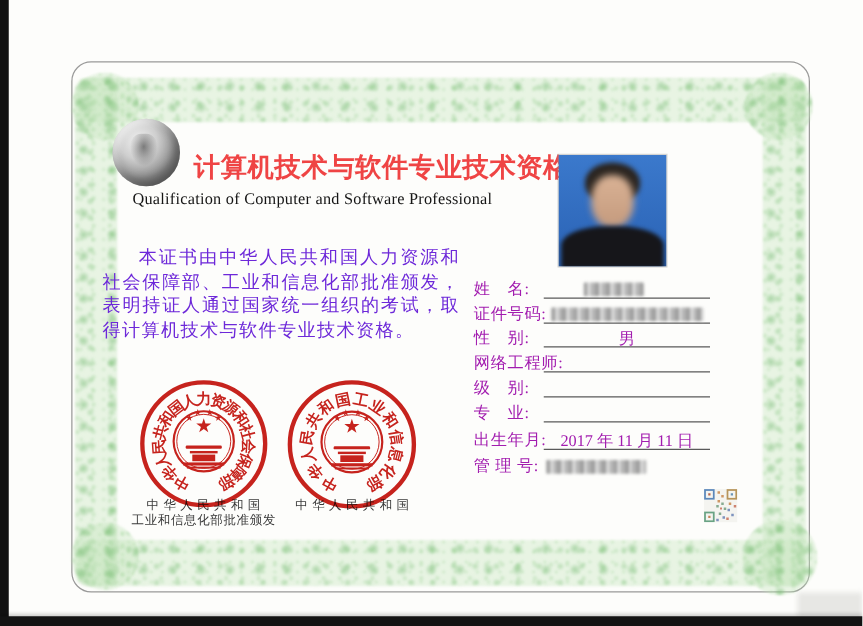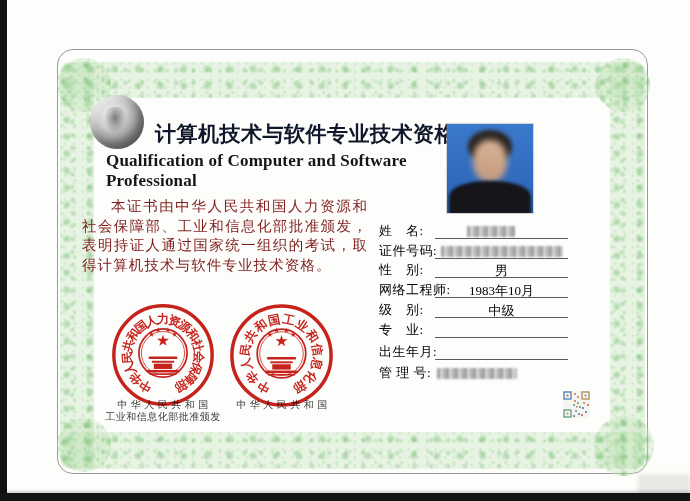--- a/index.html
+++ b/index.html
@@ -42,42 +42,42 @@
   .emblem{
     left:90px;top:95px;width:54px;height:54px;border-radius:50%;
     background:radial-gradient(circle at 38% 32%, #efefef 0%, #cfcfcf 30%, #8f8f8f 62%, #6f6f6f 100%);
     box-shadow:inset -4px -5px 8px rgba(40,40,40,.5), inset 3px 3px 5px rgba(255,255,255,.6);
     filter:blur(.4px);
   }
   .emblem::after{content:"";position:absolute;left:14px;top:12px;width:22px;height:26px;
     background:radial-gradient(ellipse at 50% 40%, rgba(40,40,40,.55), rgba(40,40,40,0) 70%);border-radius:40%;}
   .cert-title{
     left:155px;top:120px;width:330px;
-    font-size:21px;font-weight:700;color:#0f172a;letter-spacing:.5px;
+    font-size:21px;font-weight:700;color:#ef4444;letter-spacing:.5px;
     font-family:"Liberation Serif","DejaVu Serif",serif;
   }
   .cert-subtitle{
     left:106px;top:151px;width:380px;
-    font-size:17px;color:#151515;letter-spacing:.2px;font-weight:bold;
+    font-size:13px;color:#151515;letter-spacing:.2px;
   }
   
   .body-par{
     left:82px;top:197px;width:286px;
-    font-size:14.5px;line-height:19.5px;letter-spacing:1.1px;color:#7f1d1d;
+    font-size:14.5px;line-height:19.5px;letter-spacing:1.1px;color:#6d28d9;
     text-indent:2em;text-align:justify;
   }
   
   .photo{left:447px;top:124px;width:86px;height:89px;overflow:hidden;
     background:linear-gradient(180deg,#3b79cc 0%,#2a62b4 100%);
     box-shadow:0 0 0 1px rgba(150,150,150,.4);}
   .photo .hair{position:absolute;left:21px;top:6px;width:44px;height:32px;background:#2b2520;border-radius:50% 50% 45% 45%;filter:blur(2px);}
   .photo .face{position:absolute;left:26px;top:16px;width:34px;height:42px;background:linear-gradient(180deg,#d9b295,#c49a7d);border-radius:46%;filter:blur(3px);}
   .photo .body-shirt{position:absolute;left:2px;top:57px;width:82px;height:34px;background:#16161a;border-radius:45% 45% 0 0;filter:blur(1.5px);}
   
-  .field-row{left:379px;width:192px;height:19px;font-size:13px;color:#000000;}
+  .field-row{left:379px;width:192px;height:19px;font-size:13px;color:#a21caf;}
   .field-label{position:absolute;left:0;top:0;white-space:nowrap;letter-spacing:.5px;}
   .field-line{position:absolute;left:56px;top:16px;width:133px;border-bottom:1px solid #5a5a5a;}
   .field-value{position:absolute;left:56px;top:1px;width:133px;text-align:center;white-space:nowrap;}
   .redact{position:absolute;top:4px;height:11px;border-radius:1px;
     background:repeating-linear-gradient(90deg,#8f8f8f 0 3px,#cfcfcf 3px 6px,#a8a8a8 6px 9px);
     filter:blur(1.1px);opacity:.85;}
   .redact-name{left:88px;width:48px;}
   .redact-id{left:62px;width:122px;}
   .redact-mgmt{left:58px;width:80px;}
   
@@ -128,34 +128,33 @@
   <span class="redact redact-id"></span>
 </div>
 <div class="abs field-row" style="top:261px">
   <span class="field-label">性　别:</span>
   <span class="field-line"></span>
   <span class="field-value">男</span>
 </div>
 <div class="abs field-row" style="top:281px">
   <span class="field-label">网络工程师:</span>
   <span class="field-line"></span>
-  <span class="field-value">1983年10月</span>
 </div>
 <div class="abs field-row" style="top:301px">
   <span class="field-label">级　别:</span>
   <span class="field-line"></span>
-  <span class="field-value">中级</span>
 </div>
 <div class="abs field-row" style="top:321px">
   <span class="field-label">专　业:</span>
   <span class="field-line"></span>
 </div>
 <div class="abs field-row" style="top:343px">
   <span class="field-label">出生年月:</span>
   <span class="field-line"></span>
+  <span class="field-value">2017 年 11 月 11 日</span>
 </div>
 <div class="abs field-row no-line" style="top:364px">
   <span class="field-label">管 理 号:</span>
   <span class="redact redact-mgmt"></span>
 </div>
 
 <div class="abs seal-footer" style="left:97px">
   <div>中 华 人 民 共 和 国</div>
   <div>工业和信息化部批准颁发</div>
 </div>

